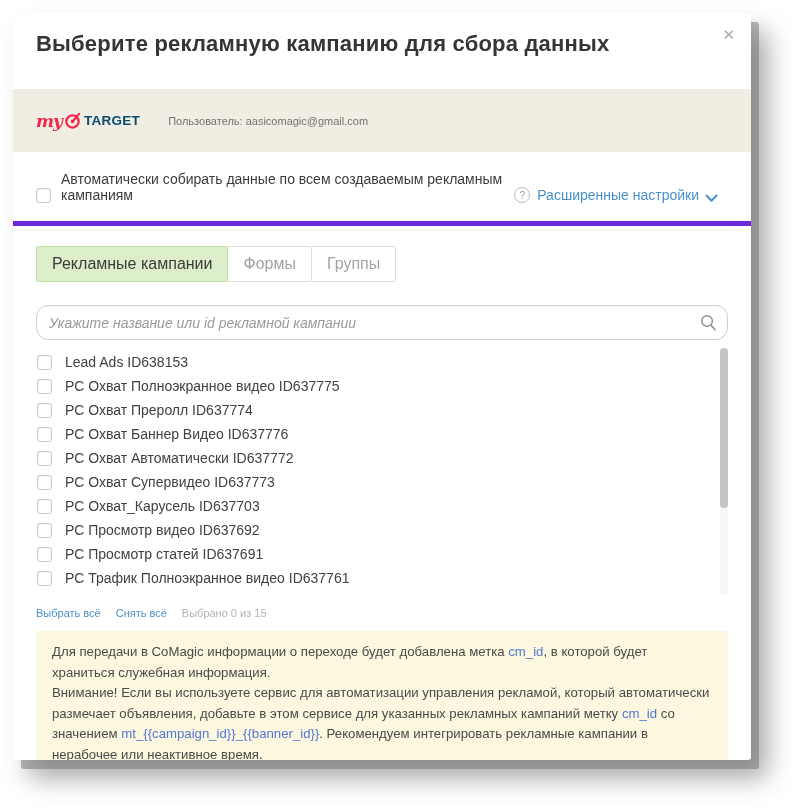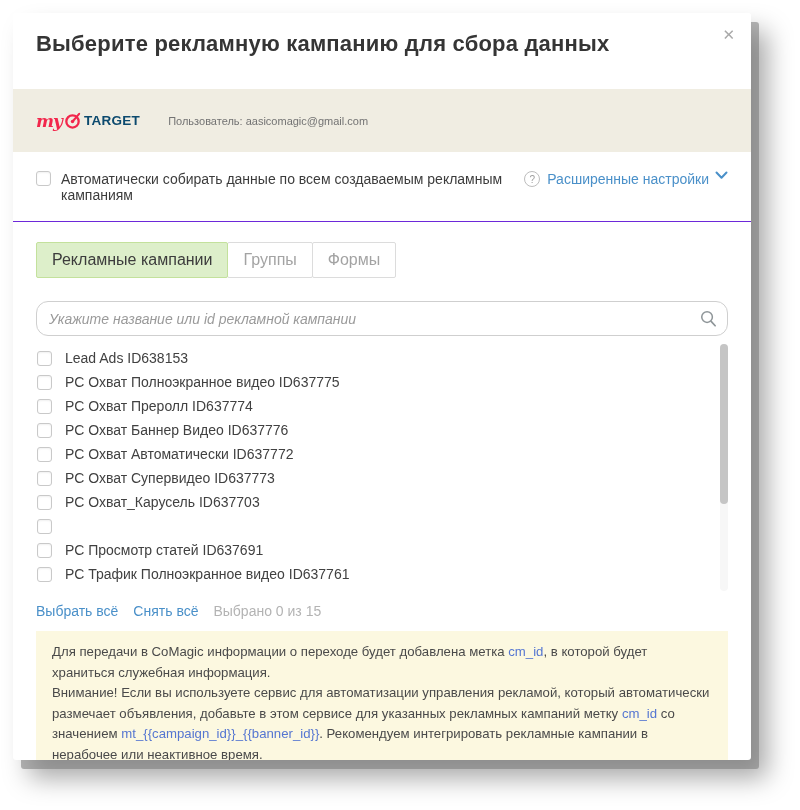--- a/index.html
+++ b/index.html
@@ -23,21 +23,21 @@
 
   
   .user-bar { background:#f0ede2; height:63px; display:flex; align-items:center; padding:0 23px; flex:0 0 auto; }
   .logo { display:flex; align-items:center; margin-right:28px; }
   .logo-my { color:#f2274c; font-family:"DejaVu Serif", serif; font-style:italic; font-weight:700; font-size:17px; letter-spacing:-1px; }
   .logo-target-icon { margin:0 2px 0 1px; display:inline-flex; }
   .logo-target { color:#0c4a6e; font-weight:700; font-size:13.5px; letter-spacing:0.3px; }
   .user-label { font-size:11px; color:#737373; }
 
   
-  .auto-row { display:flex; align-items:flex-start; padding:19px 23px 18px 23px; border-bottom:1px solid #6d28d9; flex:0 0 auto; }
+  .auto-row { display:flex; align-items:flex-end; padding:19px 33px 18px 23px; border-bottom:5px solid #6d28d9; flex:0 0 auto; }
   .cbx {
     width:15px; height:15px; border:1px solid #c9c9c9; border-radius:3px; background:#fff;
     flex:0 0 auto; cursor:pointer; box-shadow: inset 0 1px 2px rgba(0,0,0,0.06);
   }
   .auto-label { font-size:14px; color:#3c3c3c; margin-left:10px; }
   .help-icon {
     width:16px; height:16px; border:1px solid #bdbdbd; border-radius:50%; color:#9d9d9d;
     font-size:10px; display:inline-flex; align-items:center; justify-content:center;
     margin:0 7px 0 6px; cursor:pointer; flex:0 0 auto;
   }
@@ -65,21 +65,21 @@
   
   .list-wrap { position:relative; margin:8px 23px 0 23px; height:247px; overflow:hidden; flex:0 0 auto; }
   .list-inner { padding-top:2px; }
   .list-row { display:flex; align-items:center; height:24px; cursor:pointer; }
   .list-row .cbx { width:15px; height:15px; margin-left:1px; }
   .row-label { font-size:14px; color:#414141; margin-left:13px; white-space:nowrap; }
   .scroll-track { position:absolute; right:0; top:0; width:8px; height:100%; background:#f7f7f7; border-radius:4px; }
   .scroll-thumb { position:absolute; right:0; top:0; width:8px; height:160px; background:#c5c5c5; border-radius:4px; cursor:pointer; }
 
   
-  .sel-row { display:flex; padding:12px 23px 0 23px; font-size:14px; flex:0 0 auto; }
+  .sel-row { display:flex; padding:12px 23px 0 23px; font-size:11px; flex:0 0 auto; }
   .sel-link { color:#4a90c9; cursor:pointer; margin-right:15px; }
   .sel-count { color:#b3b3b3; }
 
   
   .notice {
     margin:12px 23px 0 23px; background:#fcf8e0; padding:11px 16px; font-size:13.2px;
     line-height:1.56; color:#4a4a4a; flex:0 0 auto;
   }
   .code-token { color:#5576d1; }
 
@@ -126,22 +126,22 @@
     <span class="adv-link">Расширенные настройки</span>
     <span class="chev">
       <svg width="13" height="9" viewBox="0 0 13 9">
         <polyline points="1.5,1.5 6.5,6.8 11.5,1.5" fill="none" stroke="#4a90c9" stroke-width="2" stroke-linecap="round" stroke-linejoin="round"></polyline>
       </svg>
     </span>
   </div>
 
   <div class="tabs">
     <div class="tab active">Рекламные кампании</div>
+    <div class="tab">Формы</div>
     <div class="tab">Группы</div>
-    <div class="tab">Формы</div>
   </div>
 
   <div class="search-wrap">
     <input class="search-input" type="text" placeholder="Укажите название или id рекламной кампании" style="">
     <span class="search-icon">
       <svg width="19" height="19" viewBox="0 0 20 20">
         <circle cx="8.5" cy="8.5" r="5.6" fill="none" stroke="#8f9699" stroke-width="1.6"></circle>
         <line x1="12.8" y1="13" x2="17" y2="17.6" stroke="#8f9699" stroke-width="1.8" stroke-linecap="round"></line>
       </svg>
     </span>
@@ -180,20 +180,21 @@
           <span class="row-label">РС Охват Супервидео ID637773</span>
         </div>
 
         <div class="list-row">
           <span class="cbx"></span>
           <span class="row-label">РС Охват_Карусель ID637703</span>
         </div>
 
         <div class="list-row">
           <span class="cbx"></span>
+          <span class="row-label">РС Просмотр видео ID637692</span>
         </div>
 
         <div class="list-row">
           <span class="cbx"></span>
           <span class="row-label">РС Просмотр статей ID637691</span>
         </div>
 
         <div class="list-row">
           <span class="cbx"></span>
           <span class="row-label">РС Трафик Полноэкранное видео ID637761</span>

